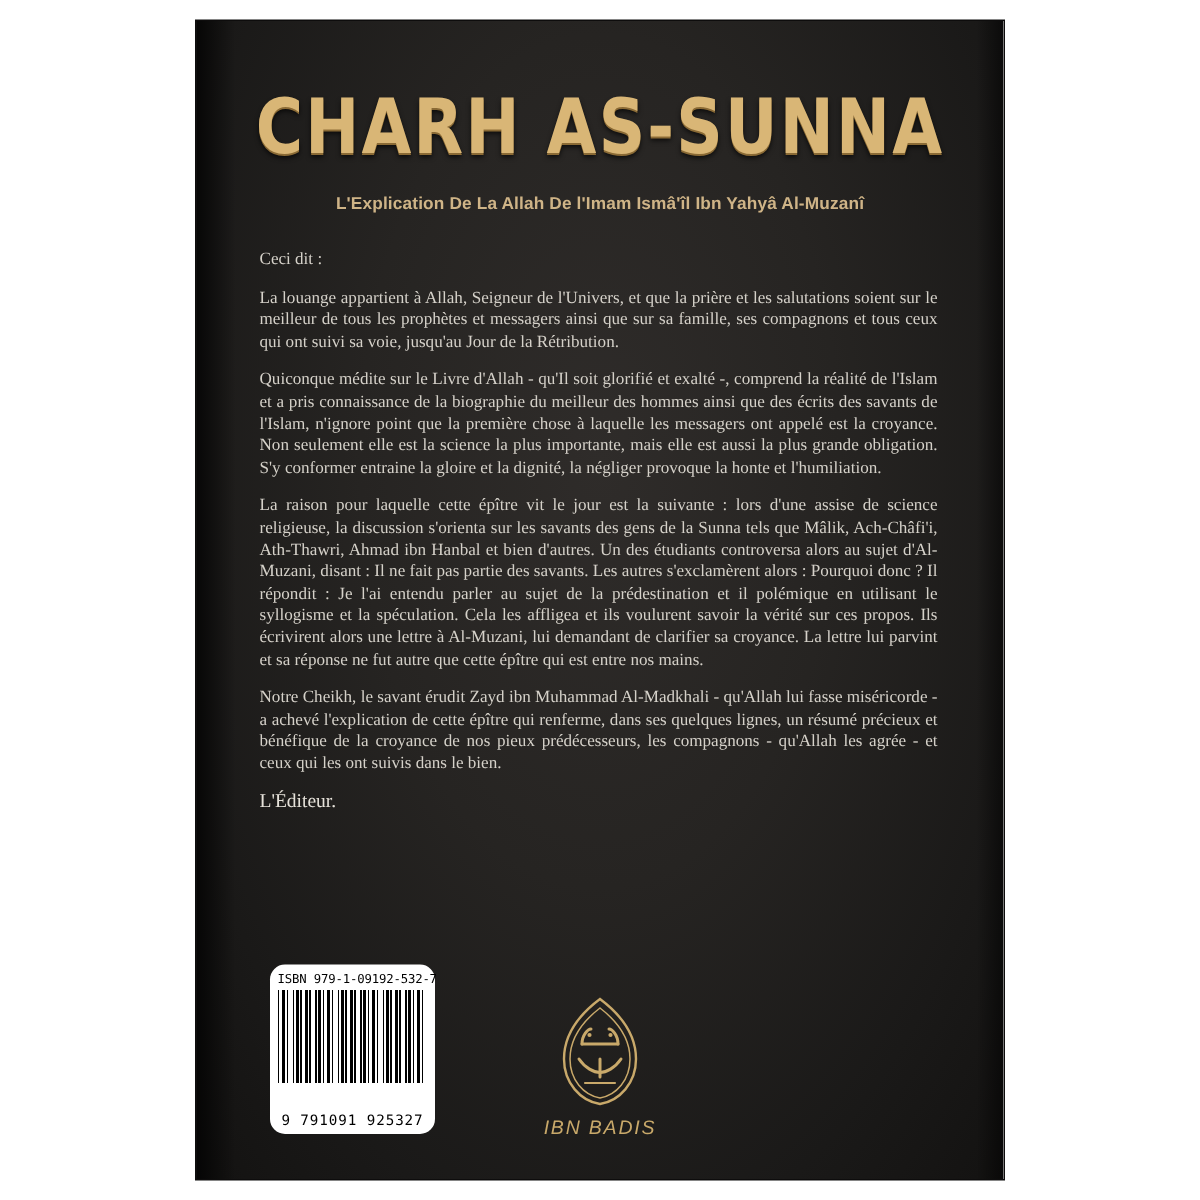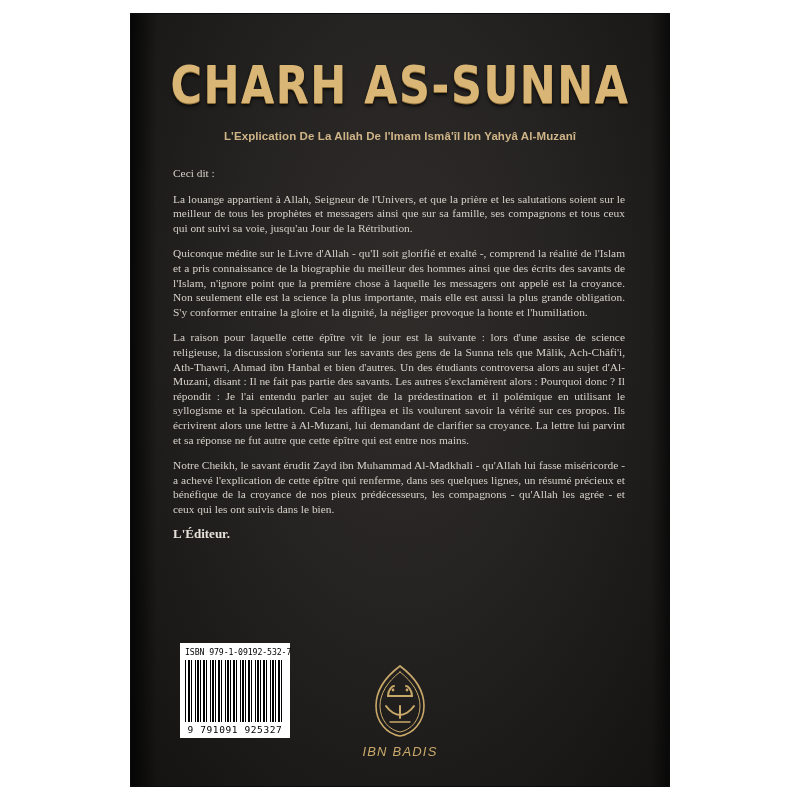--- a/index.html
+++ b/index.html
@@ -98,35 +98,36 @@
     font-family: "Liberation Serif", serif;
     font-size: 11.4px;
     line-height: 14.6px;
     text-align: justify;
   }
   .body-text p {
     margin: 0 0 11px 0;
   }
   .body-text p.signature {
     margin-top: 6px;
-    font-weight: bold;
+    font-weight: normal;
     font-size: 13px;
     color: #e6e2da;
     text-align: left;
   }
 
   
   .barcode-box {
     position: absolute;
     left: 49px;
     top: 629px;
     width: 110px;
     background: #ffffff;
     padding: 4px 5px 3px 5px;
     box-sizing: border-box;
+    border-radius: 10px;
   }
   .isbn-text {
     font-family: "DejaVu Sans Mono", monospace;
     font-size: 8.2px;
     color: #000000;
     letter-spacing: -0.1px;
     text-align: center;
     margin-bottom: 3px;
     white-space: nowrap;
   }
@@ -141,21 +142,21 @@
       #000 10px, #000 11px, #fff 11px, #fff 12px,
       #000 12px, #000 14px, #fff 14px, #fff 15px
     );
   }
   .barcode-digits {
     font-family: "DejaVu Sans Mono", monospace;
     font-size: 9.5px;
     color: #000000;
     text-align: center;
     letter-spacing: 0.6px;
-    margin-top: 2px;
+    margin-top: 20px;
     white-space: nowrap;
   }
 
   
   .logo-wrap {
     position: absolute;
     left: 214px;
     top: 648px;
     width: 110px;
     text-align: center;

